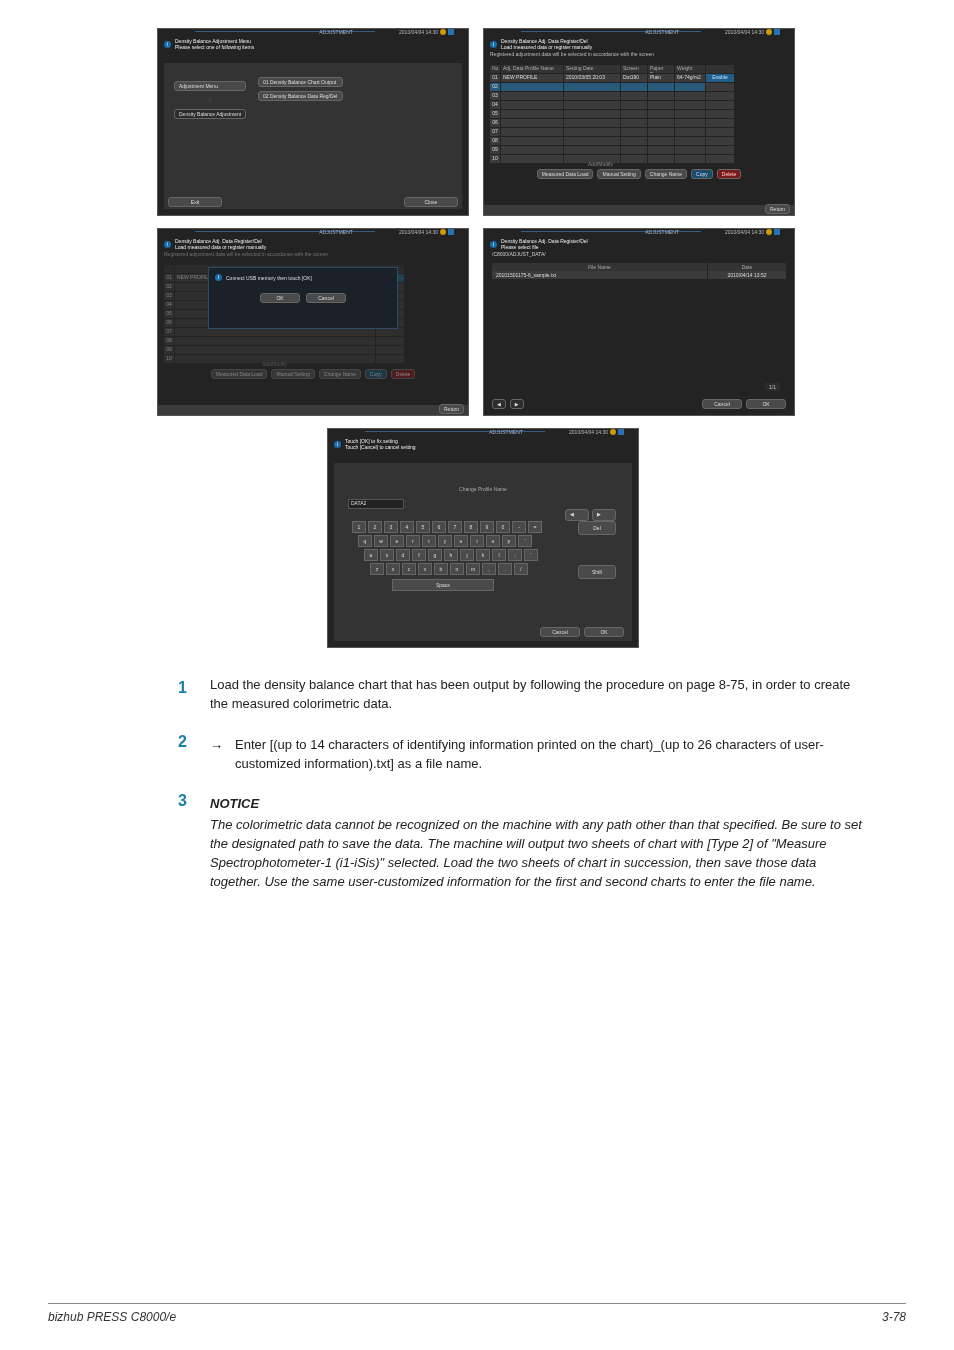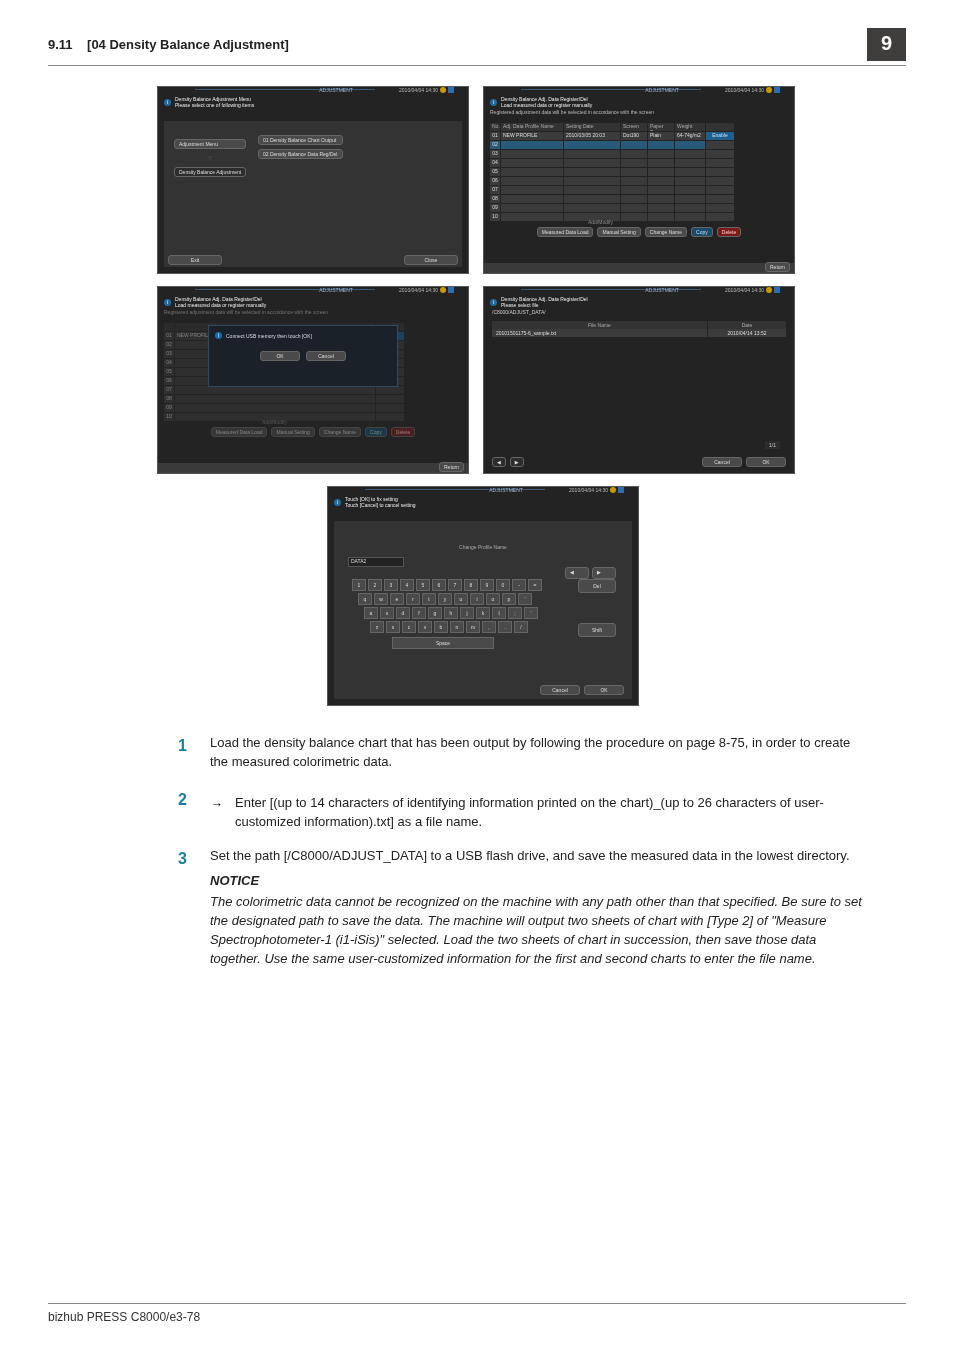--- a/index.html
+++ b/index.html
@@ -86,30 +86,26 @@
 
   
   .steps { margin:28px 40px 0 130px; font-size:13px; line-height:1.45; }
   .step { display:flex; gap:18px; margin-bottom:16px; }
   .step .num { color:#1a7fa8; font-weight:bold; font-size:16px; width:14px; }
   .step .body { flex:1; }
   .arrow-line { display:flex; gap:12px; margin-top:6px; }
   .arrow-line .arr { color:#000; font-weight:bold; }
   .notice { font-style:italic; font-weight:bold; margin:6px 0 2px 0; }
   .notice-body { font-style:italic; }
-  .footer { position:absolute; bottom:26px; left:48px; right:48px; border-top:1px solid #888; padding-top:6px; display:flex; font-size:12px; color:#333; }
+  .footer { position:absolute; bottom:26px; left:48px; right:48px; border-top:1px solid #888; padding-top:6px; display:flex; justify-content:space-between; font-size:12px; color:#333;font-style:italic; }
 </style>
 </head>
 <body>
 
 <div class="page">
-  <div class="section-header">
-    <span class="title"><span>9.11</span>&nbsp;&nbsp;&nbsp;&nbsp;<span>[04 Density Balance Adjustment]</span></span>
-    <span class="chapnum">9</span>
-  </div>
 
   <div class="figure-grid">
 
     <div class="fig-row">
 
       <div class="panel">
         <div class="hline"></div>
           <div class="hlabel">ADJUSTMENT</div>
         <div class="ts">
             <span>2010/04/04 14:30</span>
@@ -497,21 +493,20 @@
       <div class="body">
         <div class="arrow-line">
           <span class="arr">→</span>
           <span>Enter [(up to 14 characters of identifying information printed on the chart)_(up to 26 characters of user-customized information).txt] as a file name.</span>
         </div>
       </div>
     </div>
     <div class="step">
       <div class="num">3</div>
       <div class="body">
-        <div>Set the path [/C8000/ADJUST_DATA] to a USB flash drive, and save the measured data in the lowest directory.</div>
         <div class="notice">NOTICE</div>
         <div class="notice-body">The colorimetric data cannot be recognized on the machine with any path other than that specified. Be sure to set the designated path to save the data. The machine will output two sheets of chart with [Type 2] of "Measure Spectrophotometer-1 (i1-iSis)" selected. Load the two sheets of chart in succession, then save those data together. Use the same user-customized information for the first and second charts to enter the file name.</div>
       </div>
     </div>
   </div>
 
   <div class="footer">
     <span>bizhub PRESS C8000/e</span>
     <span>3-78</span>
   </div>

